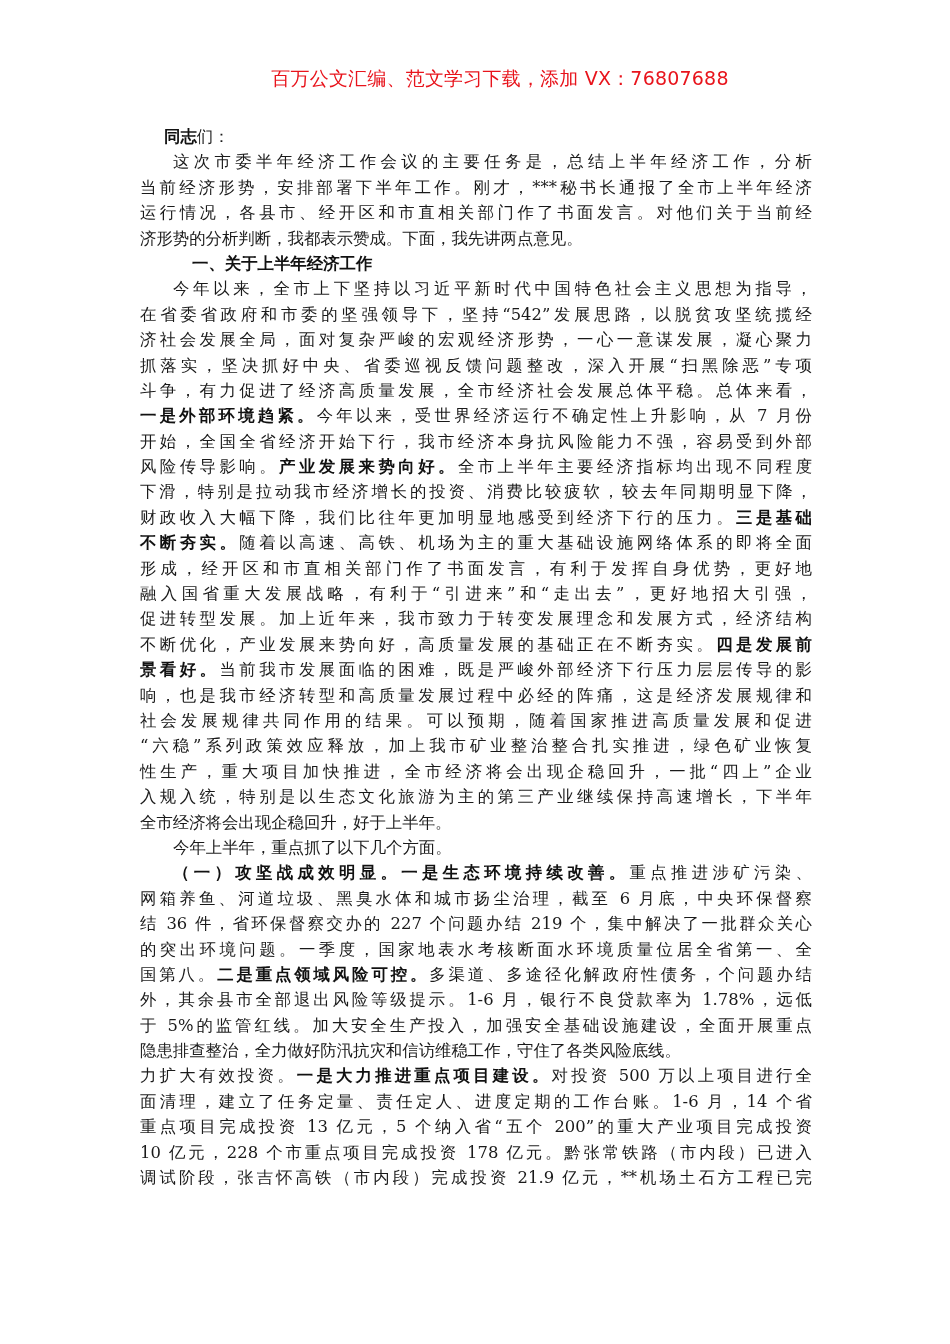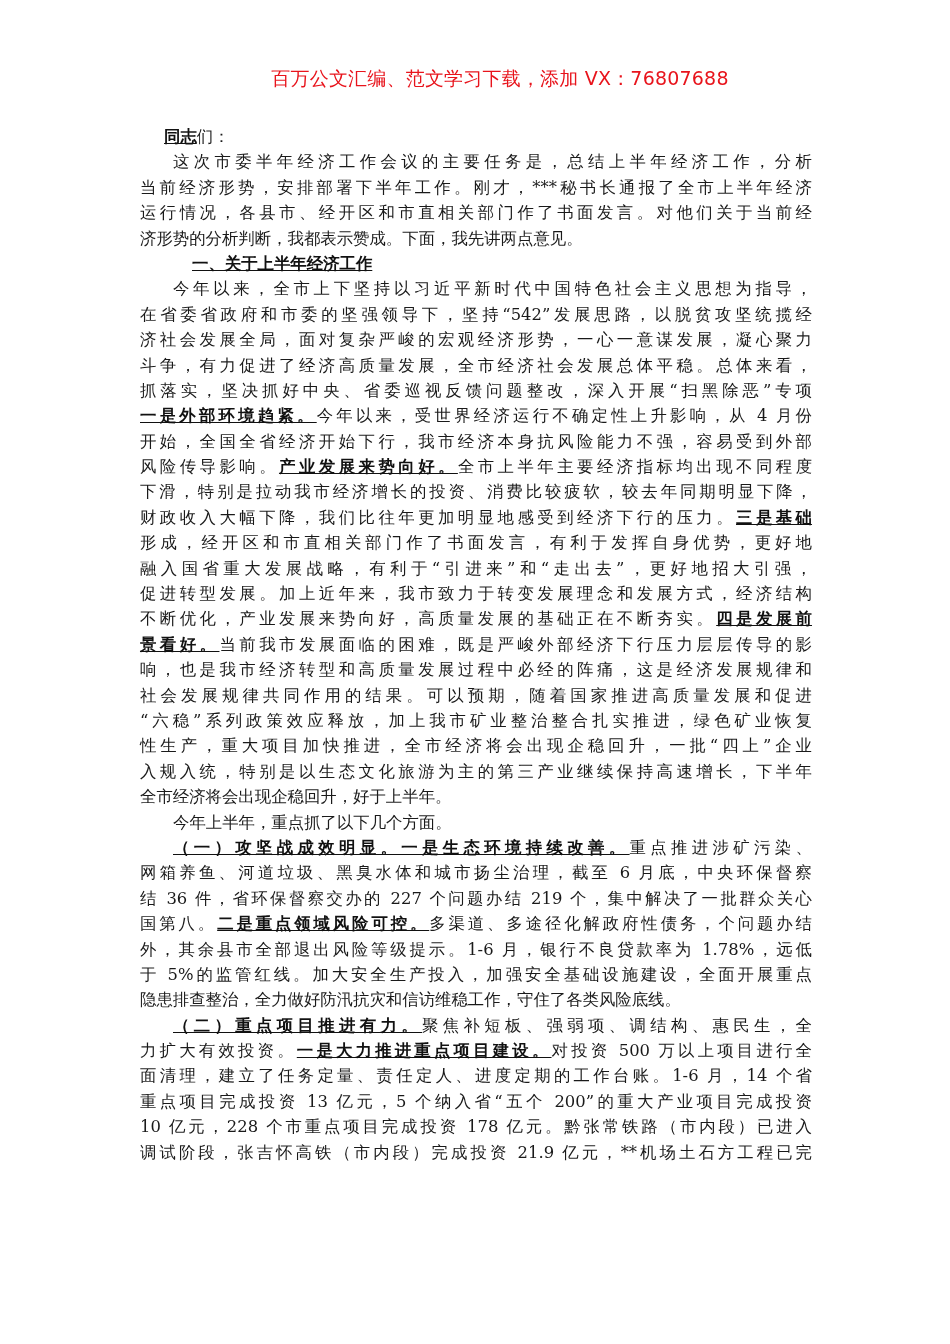--- a/index.html
+++ b/index.html
@@ -8,65 +8,66 @@
   .banner { position: absolute; top: 66px; left: 0; width: 950px; text-align: center;
             font-family: "DejaVu Sans", "Liberation Sans", sans-serif;
             font-size: 19px; color: #e8141c; letter-spacing: 0.2px; padding-left: 25px; }
   .doc { position: absolute; top: 124px; left: 140px; width: 672px; }
   .line { font-size: 16.4px; line-height: 25.4px; height: 25.4px; white-space: nowrap;
           text-align: justify; text-align-last: justify; }
   .line.last { text-align-last: left; }
   .indent { padding-left: 33px; }
   .salute { padding-left: 24px; text-align-last: left; font-weight: normal; }
   .salute b { font-weight: bold; }
-  b { font-weight: bold; color: #111; text-decoration: underline; }
+  b { font-weight: bold; color: #111; }
   .heading { padding-left: 52px; font-weight: bold; text-align-last: left; }
 </style>
 </head>
 <body>
 
 <div class="banner">百万公文汇编、范文学习下载，添加 VX：76807688</div>
 
 <div class="doc">
   <div class="line salute"><b>同志</b><span>们：</span></div>
   <div id="lines">
       <div class="line indent"><span>这次市委半年经济工作会议的主要任务是，总结上半年经济工作，分析</span></div>
       <div class="line"><span>当前经济形势，安排部署下半年工作。刚才，***秘书长通报了全市上半年经济</span></div>
       <div class="line"><span>运行情况，各县市、经开区和市直相关部门作了书面发言。对他们关于当前经</span></div>
       <div class="line last"><span>济形势的分析判断，我都表示赞成。下面，我先讲两点意见。</span></div>
       <div class="line heading"><b>一、关于上半年经济工作</b></div>
       <div class="line indent"><span>今年以来，全市上下坚持以习近平新时代中国特色社会主义思想为指导，</span></div>
       <div class="line"><span>在省委省政府和市委的坚强领导下，坚持“542”发展思路，以脱贫攻坚统揽经</span></div>
       <div class="line"><span>济社会发展全局，面对复杂严峻的宏观经济形势，一心一意谋发展，凝心聚力</span></div>
+      <div class="line"><span>抓落实，坚决抓好中央、省委巡视反馈问题整改，深入开展“扫黑除恶”专项</span></div>
       <div class="line"><span>斗争，有力促进了经济高质量发展，全市经济社会发展总体平稳。总体来看，</span></div>
-      <div class="line"><span>抓落实，坚决抓好中央、省委巡视反馈问题整改，深入开展“扫黑除恶”专项</span></div>
-      <div class="line"><b>一是外部环境趋紧。</b><span>今年以来，受世界经济运行不确定性上升影响，从 4 月份</span></div>
+      <div class="line"><b>一是外部环境趋紧。</b><span>今年以来，受世界经济运行不确定性上升影响，从 7 月份</span></div>
       <div class="line"><span>开始，全国全省经济开始下行，我市经济本身抗风险能力不强，容易受到外部</span></div>
       <div class="line"><span>风险传导影响。</span><b>产业发展来势向好。</b><span>全市上半年主要经济指标均出现不同程度</span></div>
       <div class="line"><span>下滑，特别是拉动我市经济增长的投资、消费比较疲软，较去年同期明显下降，</span></div>
       <div class="line"><span>财政收入大幅下降，我们比往年更加明显地感受到经济下行的压力。</span><b>三是基础</b></div>
+      <div class="line"><b>不断夯实。</b><span>随着以高速、高铁、机场为主的重大基础设施网络体系的即将全面</span></div>
       <div class="line"><span>形成，经开区和市直相关部门作了书面发言，有利于发挥自身优势，更好地</span></div>
       <div class="line"><span>融入国省重大发展战略，有利于“引进来”和“走出去”，更好地招大引强，</span></div>
       <div class="line"><span>促进转型发展。加上近年来，我市致力于转变发展理念和发展方式，经济结构</span></div>
       <div class="line"><span>不断优化，产业发展来势向好，高质量发展的基础正在不断夯实。</span><b>四是发展前</b></div>
       <div class="line"><b>景看好。</b><span>当前我市发展面临的困难，既是严峻外部经济下行压力层层传导的影</span></div>
       <div class="line"><span>响，也是我市经济转型和高质量发展过程中必经的阵痛，这是经济发展规律和</span></div>
       <div class="line"><span>社会发展规律共同作用的结果。可以预期，随着国家推进高质量发展和促进</span></div>
       <div class="line"><span>“六稳”系列政策效应释放，加上我市矿业整治整合扎实推进，绿色矿业恢复</span></div>
       <div class="line"><span>性生产，重大项目加快推进，全市经济将会出现企稳回升，一批“四上”企业</span></div>
       <div class="line"><span>入规入统，特别是以生态文化旅游为主的第三产业继续保持高速增长，下半年</span></div>
       <div class="line last"><span>全市经济将会出现企稳回升，好于上半年。</span></div>
       <div class="line indent last"><span>今年上半年，重点抓了以下几个方面。</span></div>
       <div class="line indent"><b>（一）攻坚战成效明显。一是生态环境持续改善。</b><span>重点推进涉矿污染、</span></div>
       <div class="line"><span>网箱养鱼、河道垃圾、黑臭水体和城市扬尘治理，截至 6 月底，中央环保督察</span></div>
       <div class="line"><span>结 36 件，省环保督察交办的 227 个问题办结 219 个，集中解决了一批群众关心</span></div>
+      <div class="line"><span>的突出环境问题。一季度，国家地表水考核断面水环境质量位居全省第一、全</span></div>
       <div class="line"><span>国第八。</span><b>二是重点领域风险可控。</b><span>多渠道、多途径化解政府性债务，个问题办结</span></div>
       <div class="line"><span>外，其余县市全部退出风险等级提示。1-6 月，银行不良贷款率为 1.78%，远低</span></div>
       <div class="line"><span>于 5%的监管红线。加大安全生产投入，加强安全基础设施建设，全面开展重点</span></div>
       <div class="line last"><span>隐患排查整治，全力做好防汛抗灾和信访维稳工作，守住了各类风险底线。</span></div>
-      <div class="line indent"><b>（二）重点项目推进有力。</b><span>聚焦补短板、强弱项、调结构、惠民生，全</span></div>
       <div class="line"><span>力扩大有效投资。</span><b>一是大力推进重点项目建设。</b><span>对投资 500 万以上项目进行全</span></div>
       <div class="line"><span>面清理，建立了任务定量、责任定人、进度定期的工作台账。1-6 月，14 个省</span></div>
       <div class="line"><span>重点项目完成投资 13 亿元，5 个纳入省“五个 200”的重大产业项目完成投资</span></div>
       <div class="line"><span>10 亿元，228 个市重点项目完成投资 178 亿元。黔张常铁路（市内段）已进入</span></div>
       <div class="line"><span>调试阶段，张吉怀高铁（市内段）完成投资 21.9 亿元，**机场土石方工程已完</span></div>
     </div>
 </div>
 
 </body></html>

